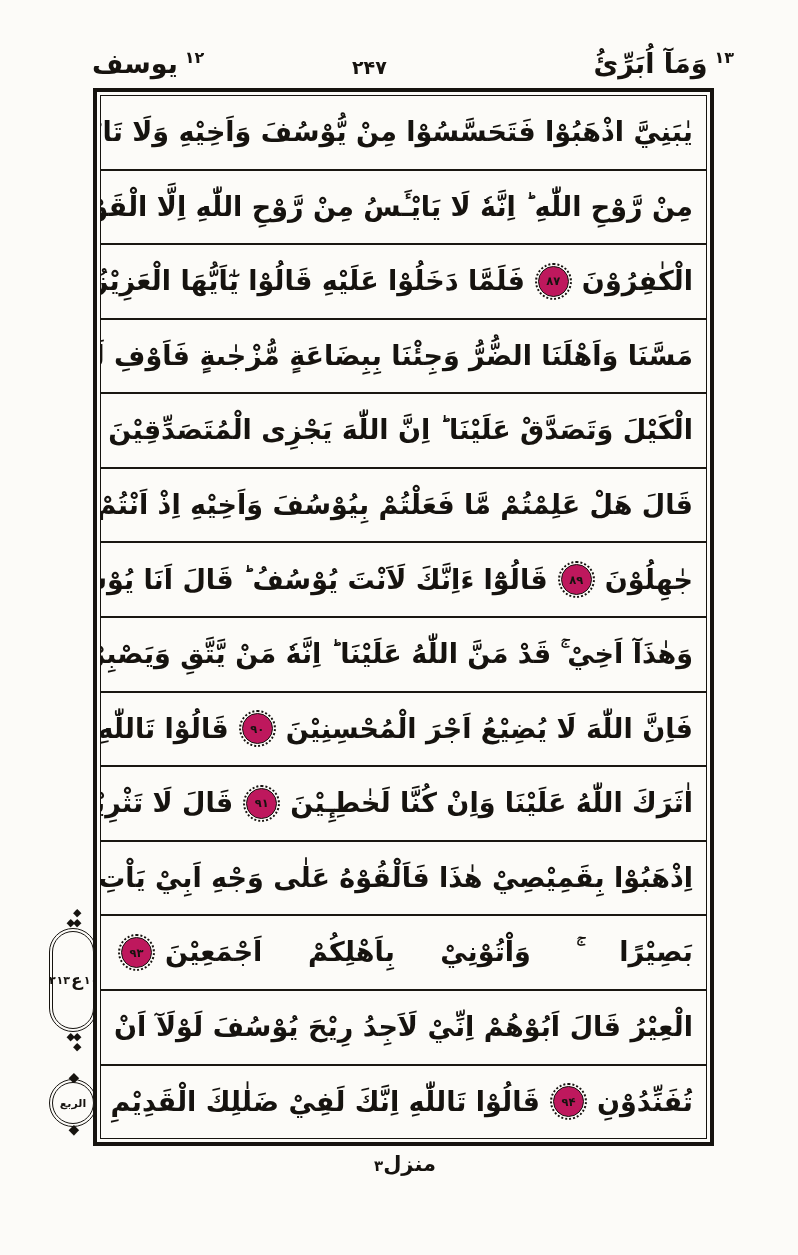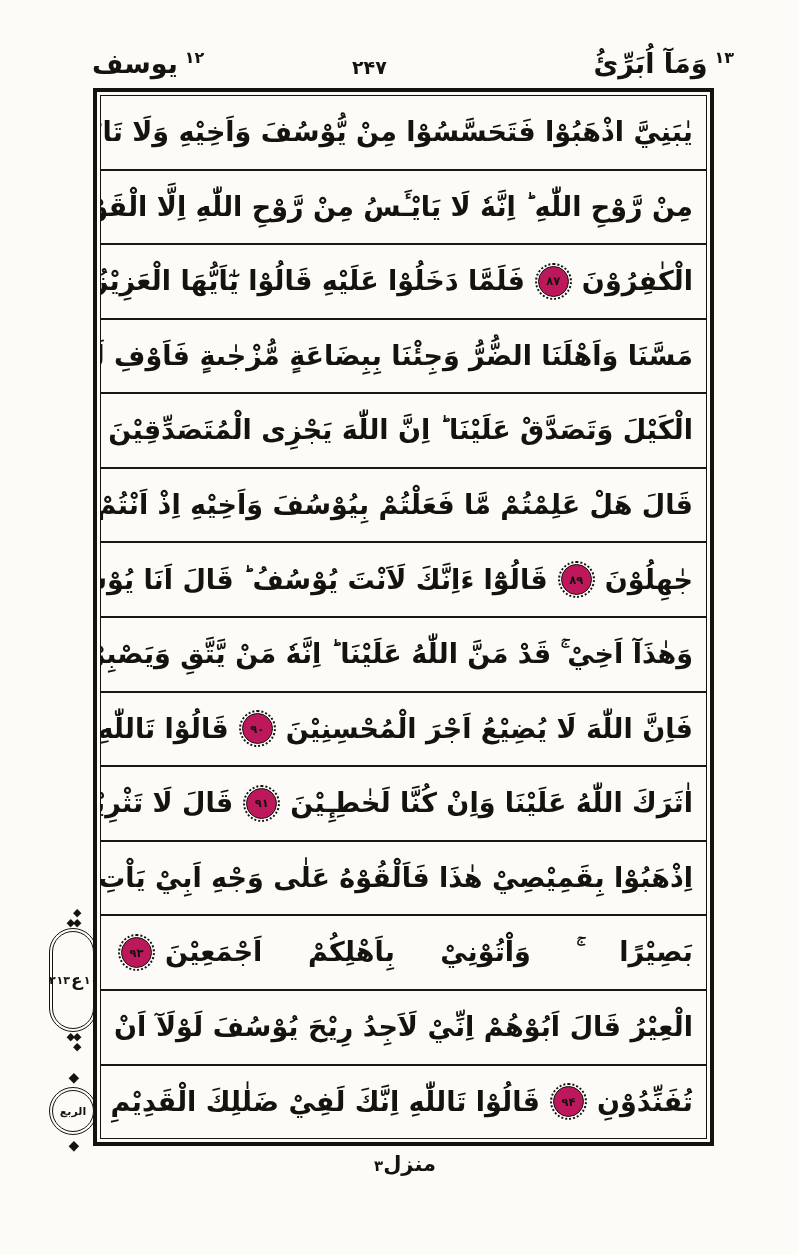--- a/index.html
+++ b/index.html
@@ -60,21 +60,21 @@
     border:1.6px solid #16130f;outline:1.4px solid #16130f;outline-offset:2.5px;
     display:flex;flex-direction:row;align-items:center;justify-content:center;
     gap:1px;background:#fcfbf8;margin:3px 0;
   }
   .cartouche .v-num{font-size:11px;font-weight:700;line-height:13px;}
   .cartouche .v-ain{font-size:17px;font-weight:700;line-height:17px;}
   .roundel{
     width:40px;height:40px;border-radius:50%;
     border:1.6px solid #16130f;outline:1.6px solid #16130f;outline-offset:2.5px;
     display:flex;align-items:center;justify-content:center;
-    font-size:11px;font-weight:700;background:#fcfbf8;margin:8px 0;direction:rtl;
+    font-size:11px;font-weight:700;background:#fcfbf8;margin:0 0;direction:rtl;
   }
   
   .footer{
     position:absolute;left:0;right:0;top:1152px;text-align:center;
     font-size:21px;font-weight:700;direction:rtl;padding-left:12px;
   }
   .footer .manzil-num{font-size:15px;}
 </style>
 </head>
 <body>

